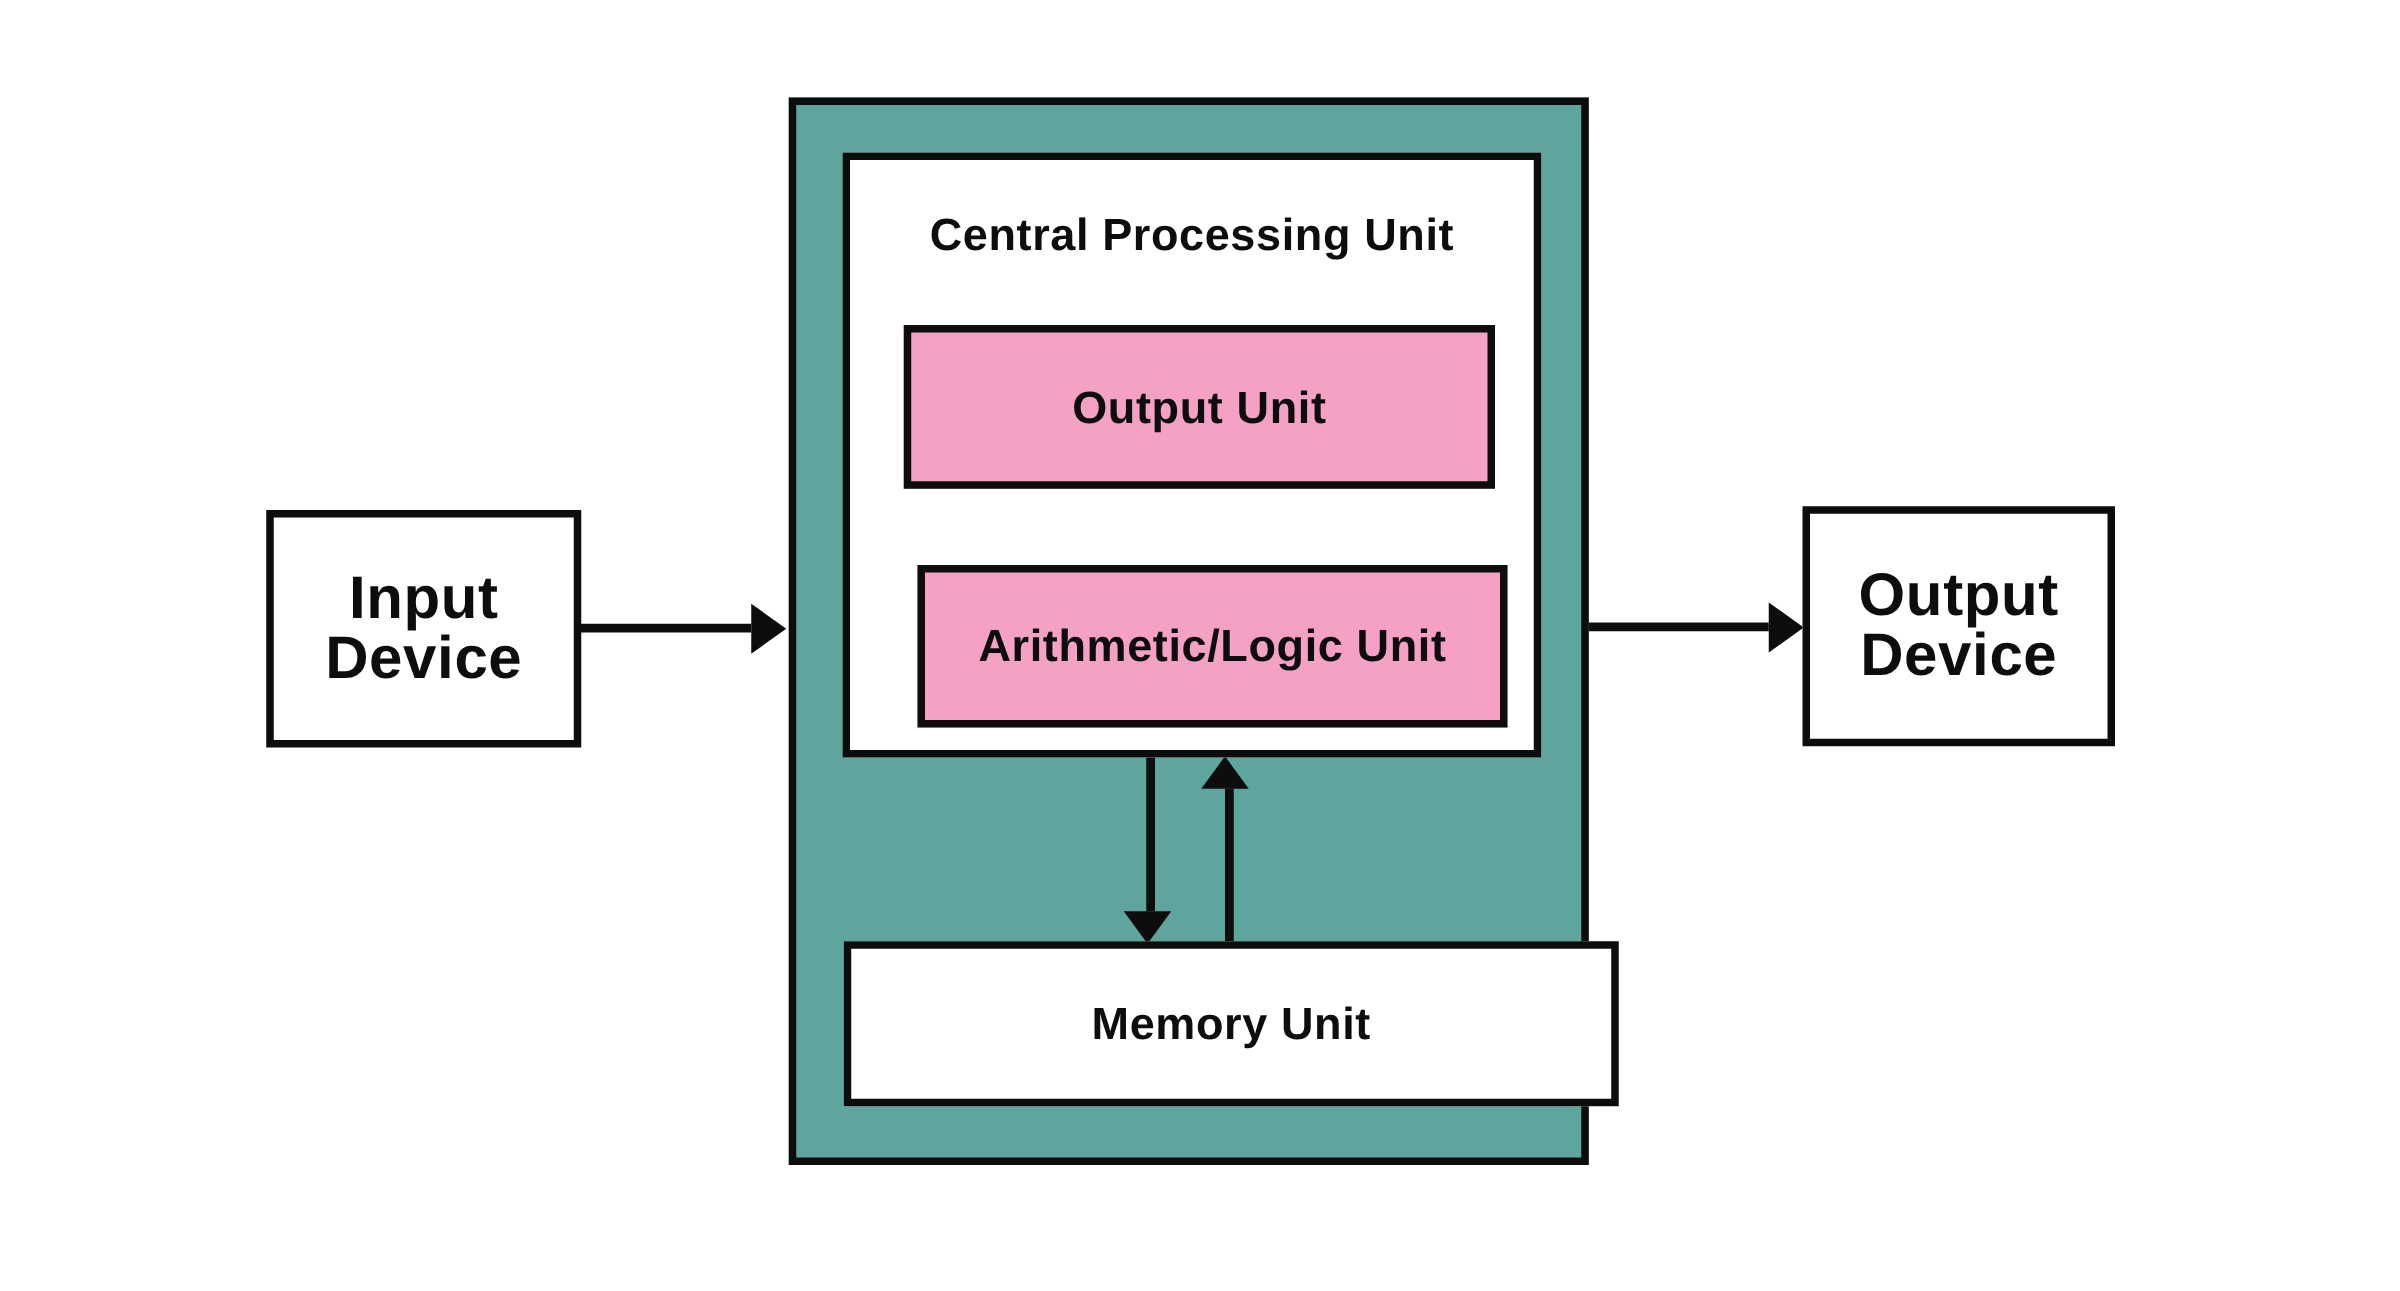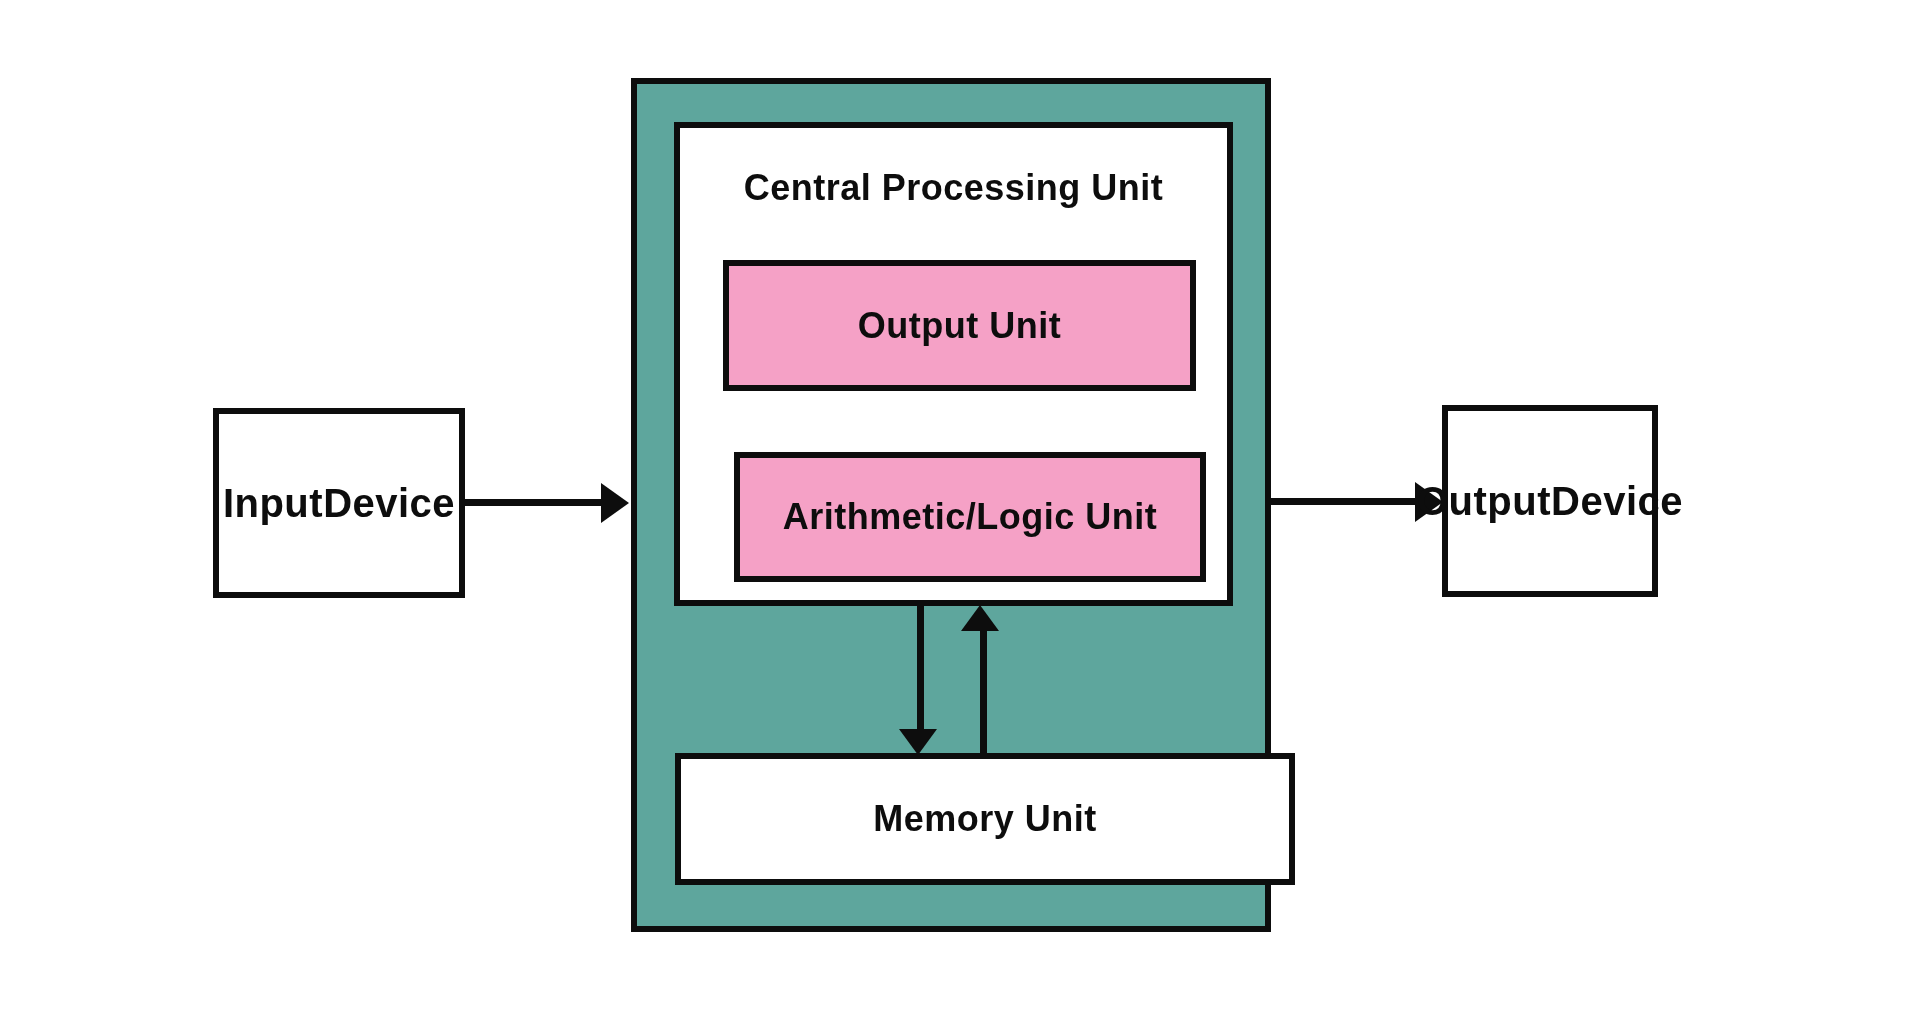--- a/index.html
+++ b/index.html
@@ -65,27 +65,27 @@
   .memory-box {
     left: 38px; top: 669px;
     width: 620px; height: 132px;
     background: var(--box-fill, #ffffff);
     font-size: 36px;
     letter-spacing: 0.5px;
   }
 
   .device-box {
     background: var(--box-fill, #ffffff);
-    flex-direction: row;
-    font-size: 40px;
+    flex-direction: column;
+    font-size: 48px;
     line-height: 48px;
     letter-spacing: 0.5px;
   }
   .input-box  { left: 213px;  top: 408px; width: 252px; height: 190px; }
-  .output-box { left: 1442px; top: 405px; width: 216px; height: 192px; }
+  .output-box { left: 1442px; top: 405px; width: 250px; height: 192px; }
 
   
   .arrow-line {
     position: absolute;
     background: var(--line, #0d0d0d);
   }
   .arrow-head {
     position: absolute;
     width: 0; height: 0;
   }

